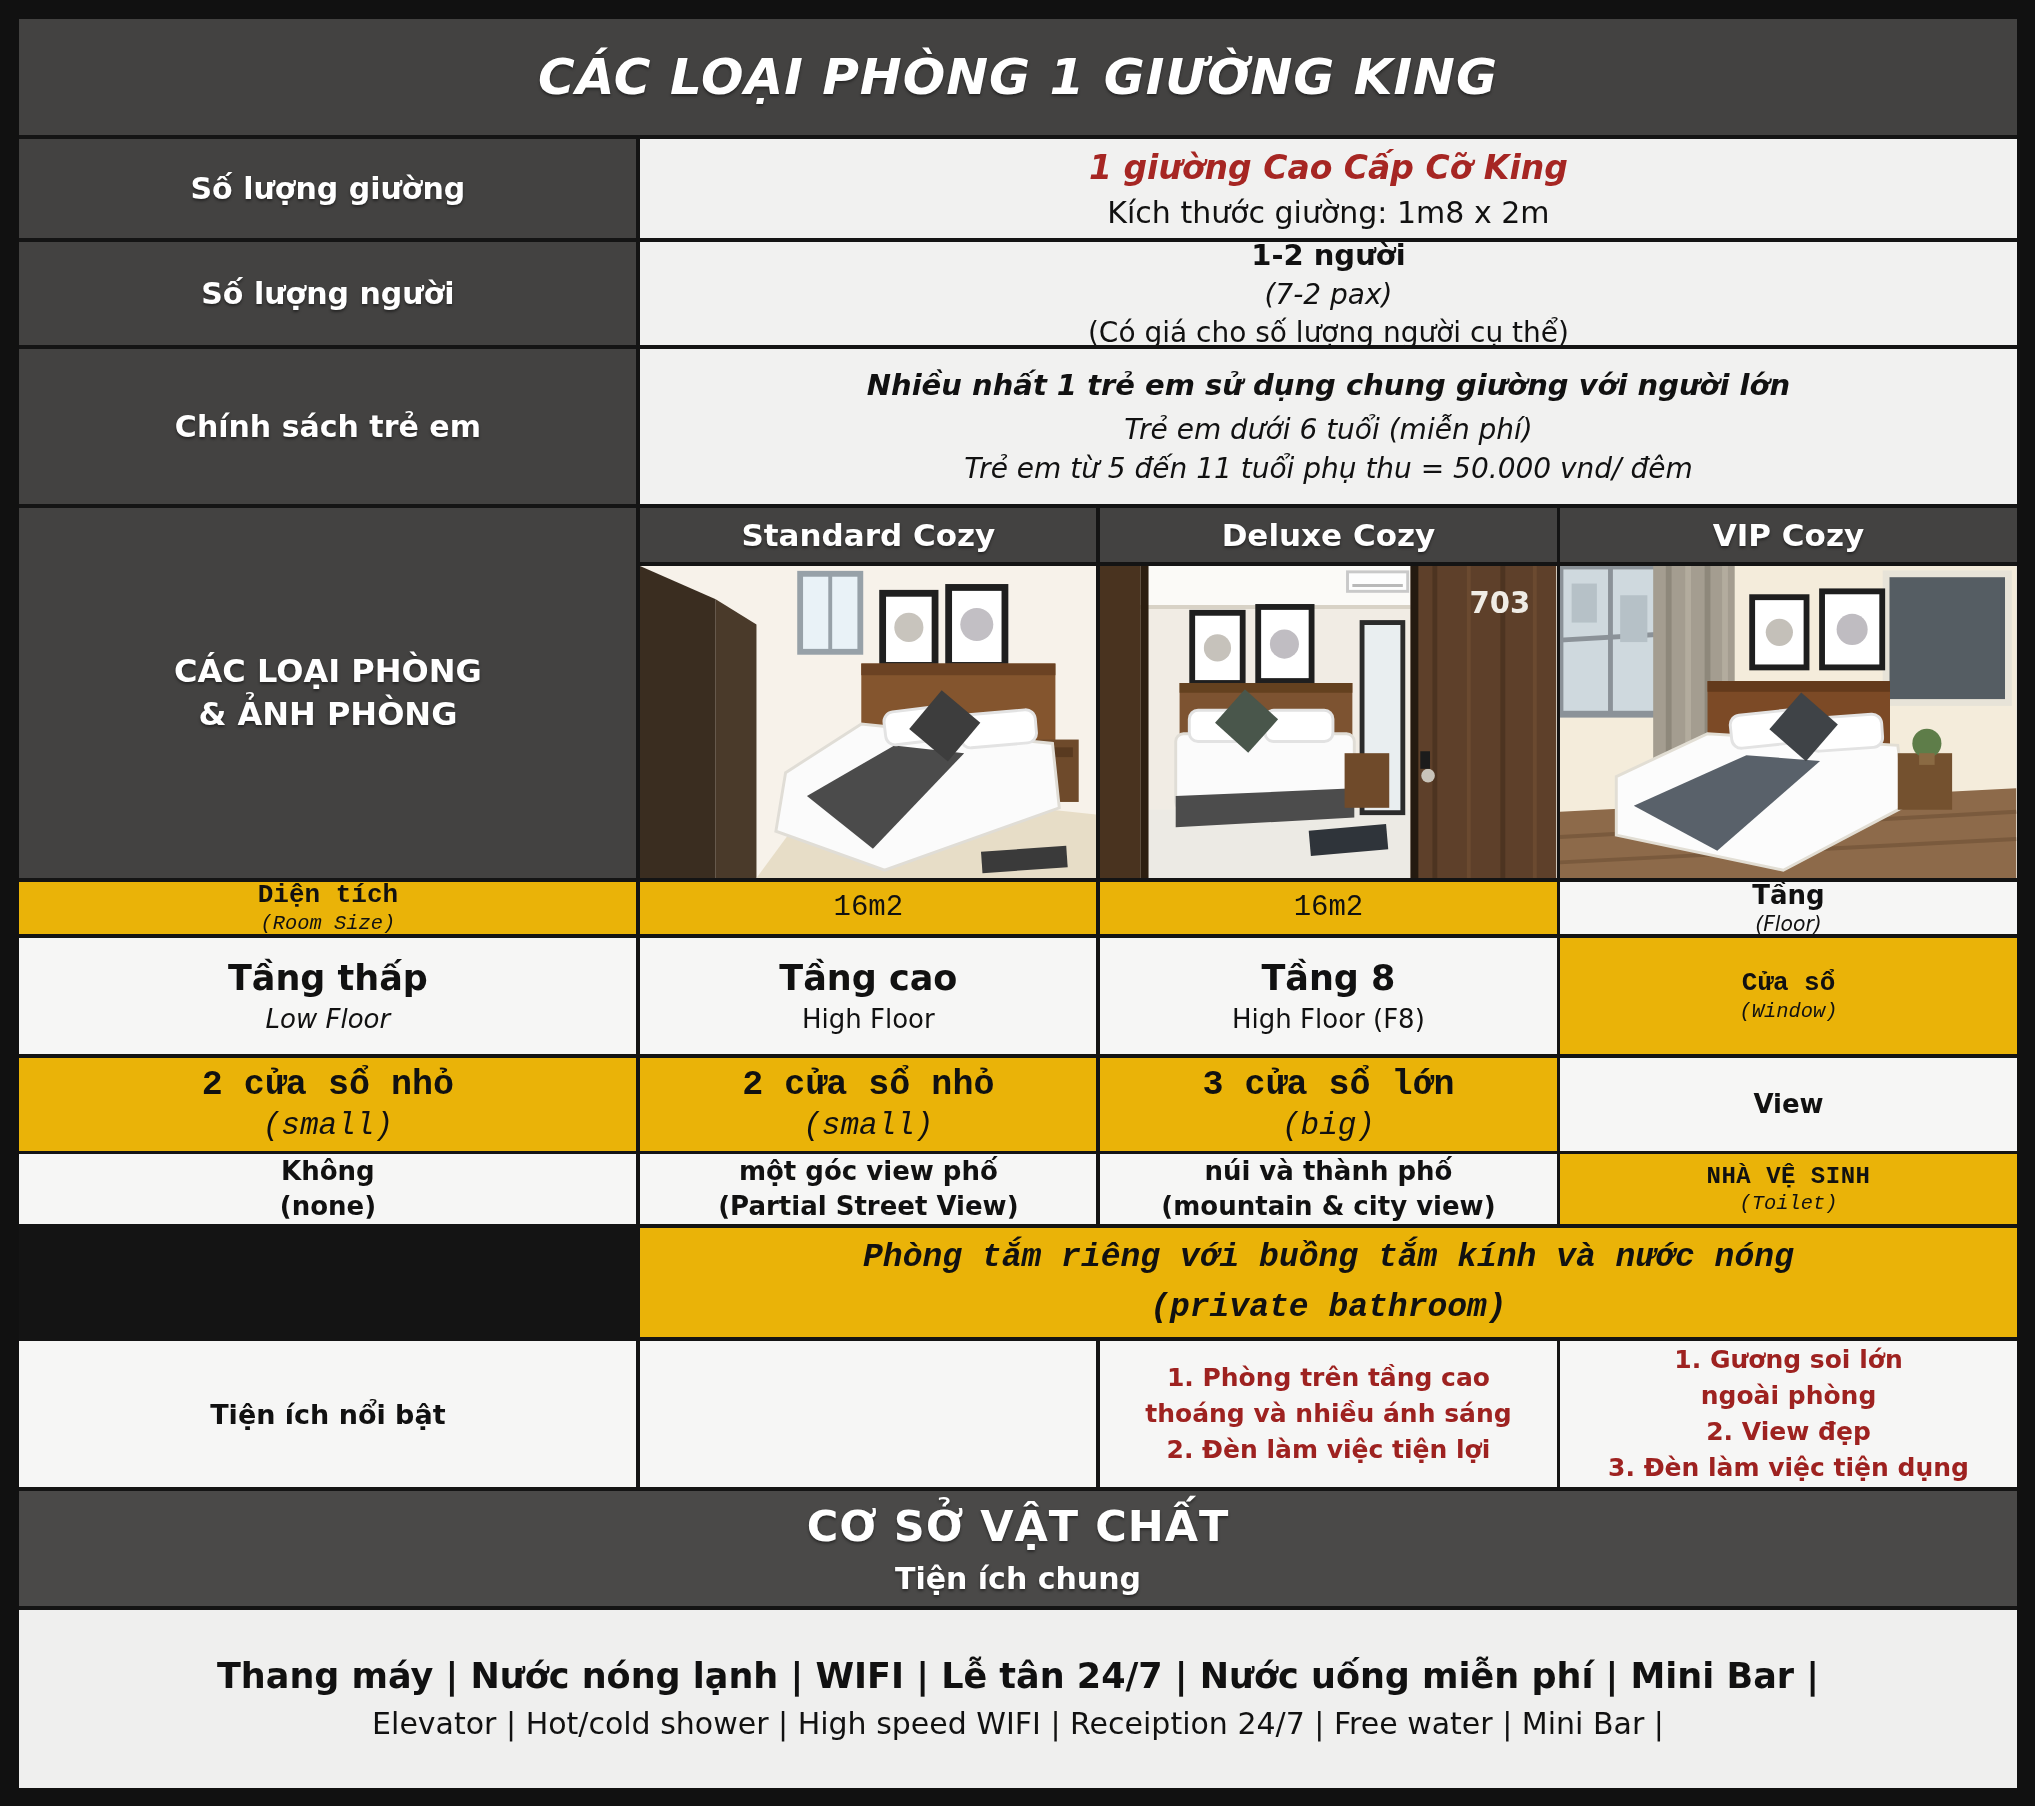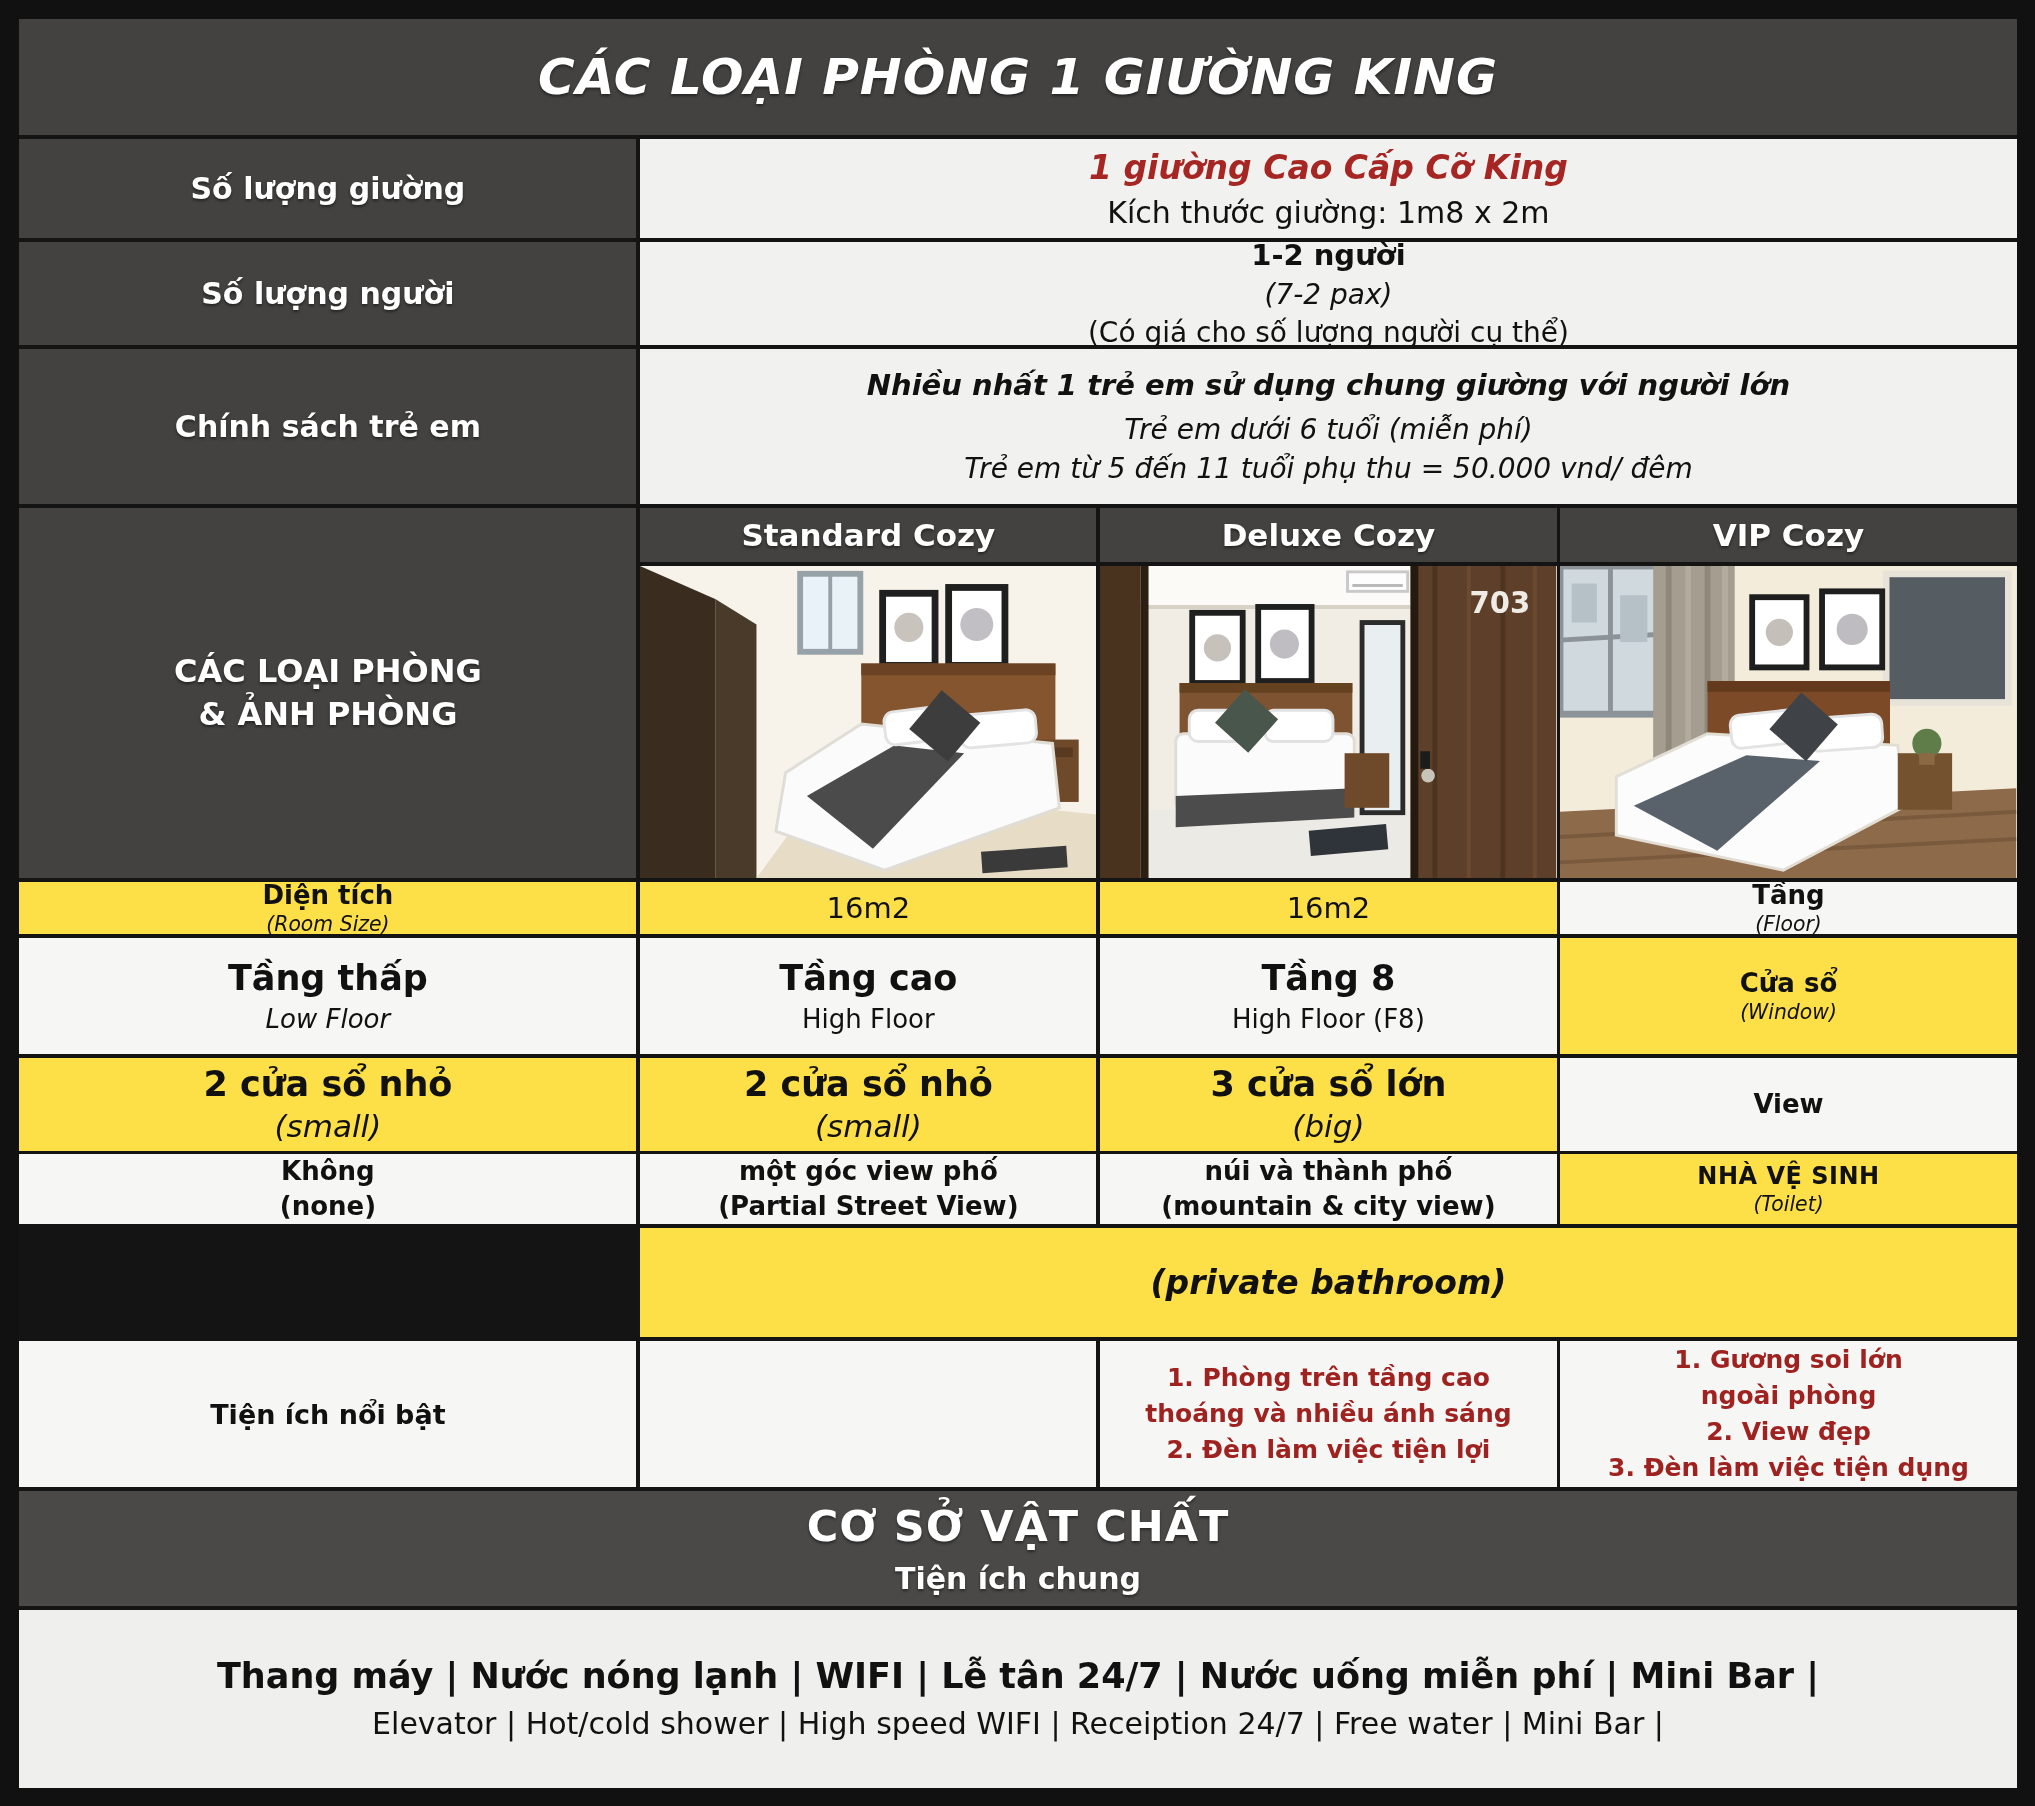--- a/index.html
+++ b/index.html
@@ -25,21 +25,21 @@
   .cell{
     display:flex; flex-direction:column;
     align-items:center; justify-content:center;
     text-align:center;
     overflow:hidden;
   }
   
   .dark   { background:#434241; color:#ffffff; text-shadow:0 1.9px 2.9px rgba(0,0,0,.45); }
   .band   { background:#4a4948; color:#ffffff; text-shadow:0 1.9px 2.9px rgba(0,0,0,.45); }
   .light  { background:#f1f1f0; color:#111; }
-  .grayrow{ background:#fde047; color:#111; }
+  .grayrow{ background:#eab308; color:#111;font-family:Liberation Mono, monospace; }
   .whiterow{ background:#f6f6f5; color:#111; }
   .amen   { background:#efefee; color:#111; }
 
   
   .full   { grid-column:1 / -1; }
   .span3  { grid-column:2 / -1; }
   .rooms-label{ grid-column:1; grid-row:5 / 7; }
 
   
   .title-text{ font-size:50px; font-weight:bold; font-style:italic; letter-spacing:1px; }
@@ -277,20 +277,21 @@
     <div class="cell whiterow">
       <div class="view-ln">núi và thành phố</div>
       <div class="view-ln">(mountain &amp; city view)</div>
     </div>
 
     <div class="cell grayrow">
       <div class="toilet-vi">NHÀ VỆ SINH</div>
       <div class="toilet-en">(Toilet)</div>
     </div>
     <div class="cell grayrow span3">
+      <div class="toilet-val">Phòng tắm riêng với buồng tắm kính và nước nóng</div>
       <div class="toilet-val">(private bathroom)</div>
     </div>
 
     <div class="cell whiterow">
       <div class="hl-label">Tiện ích nổi bật</div>
     </div>
     <div class="cell whiterow"></div>
     <div class="cell whiterow red-list">
       <div>1. Phòng trên tầng cao</div>
       <div>thoáng và nhiều ánh sáng</div>

